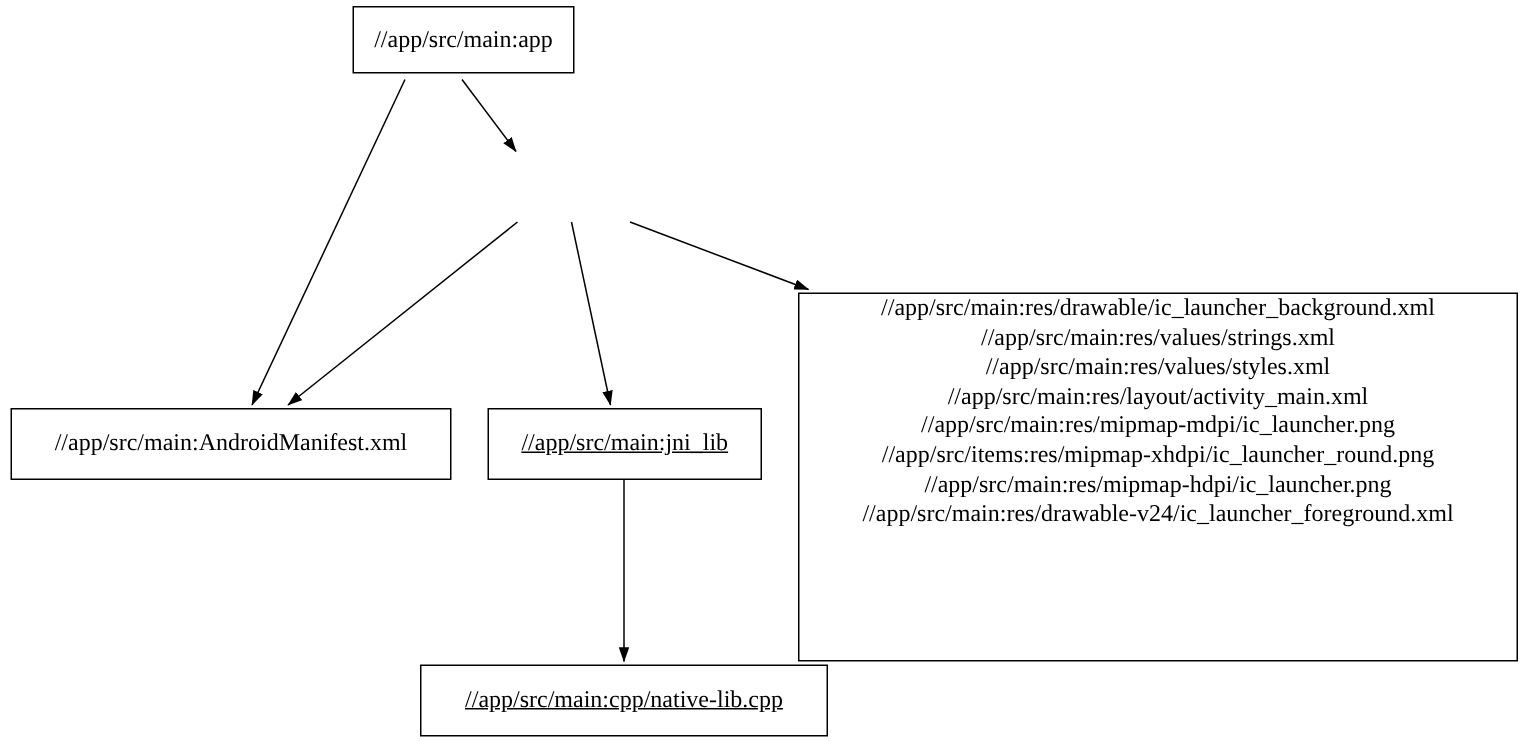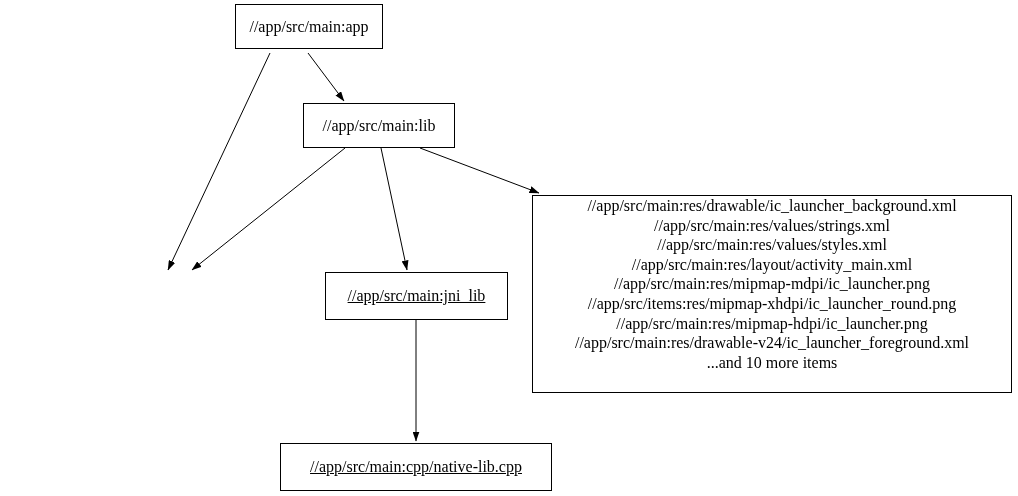--- a/index.html
+++ b/index.html
@@ -47,21 +47,21 @@
   }
   .node-multiline .res-line {
     line-height: 19.6px;
     white-space: nowrap;
   }
   
   #node-app       { left: 203px; top: 4px;   width: 148px; height: 45px; margin-left: 32px; }
   #node-lib       { left: 303px; top: 103px; width: 152px; height: 45px; }
   #node-manifest  { left: 7px;   top: 272px; width: 294px; height: 48px; }
   #node-jni-lib   { left: 325px; top: 272px; width: 183px; height: 48px; text-decoration: underline; }
-  #node-resources { left: 532px; top: 195px; width: 480px; height: 198px; }
+  #node-resources { left: 532px; top: 195px; width: 480px; height: 246px; }
   #node-cpp       { left: 280px; top: 443px; width: 272px; height: 48px; text-decoration: underline; }
 </style>
 </head>
 <body>
 
 <div id="canvas">
 
   <svg id="edge-layer" width="1018" height="496" viewBox="0 0 1018 496" xmlns="http://www.w3.org/2000/svg">
     <defs>
       <marker id="arrow" viewBox="0 0 10 7" refX="9.5" refY="3.5" markerWidth="10" markerHeight="7" orient="auto" markerUnits="userSpaceOnUse">
@@ -71,32 +71,31 @@
   <line x1="270" y1="53" x2="168" y2="270" stroke="#000000" stroke-width="1" marker-end="url(#arrow)"></line>
       <line x1="308" y1="53" x2="344" y2="101" stroke="#000000" stroke-width="1" marker-end="url(#arrow)"></line>
       <line x1="345" y1="148" x2="192" y2="270" stroke="#000000" stroke-width="1" marker-end="url(#arrow)"></line>
       <line x1="381" y1="148" x2="407" y2="270" stroke="#000000" stroke-width="1" marker-end="url(#arrow)"></line>
       <line x1="420" y1="148" x2="539" y2="193" stroke="#000000" stroke-width="1" marker-end="url(#arrow)"></line>
       <line x1="416" y1="320" x2="416" y2="441" stroke="#000000" stroke-width="1" marker-end="url(#arrow)"></line>
     </svg>
 
   <div class="node" id="node-app">//app/src/main:app</div>
 
-  <div class="node" id="node-lib">//app/src/main:lib</div>
 
+  <div class="node" id="node-manifest">//app/src/main:AndroidManifest.xml</div>
 
   <div class="node" id="node-jni-lib">//app/src/main:jni_lib</div>
 
   <div class="node-multiline" id="node-resources">
     <div class="res-line">//app/src/main:res/drawable/ic_launcher_background.xml</div>
     <div class="res-line">//app/src/main:res/values/strings.xml</div>
     <div class="res-line">//app/src/main:res/values/styles.xml</div>
     <div class="res-line">//app/src/main:res/layout/activity_main.xml</div>
     <div class="res-line">//app/src/main:res/mipmap-mdpi/ic_launcher.png</div>
     <div class="res-line">//app/src/items:res/mipmap-xhdpi/ic_launcher_round.png</div>
     <div class="res-line">//app/src/main:res/mipmap-hdpi/ic_launcher.png</div>
     <div class="res-line">//app/src/main:res/drawable-v24/ic_launcher_foreground.xml</div>
-    <div class="res-line">...and 10 more items</div>
   </div>
 
   <div class="node" id="node-cpp">//app/src/main:cpp/native-lib.cpp</div>
 
 </div>
 
 </body></html>

